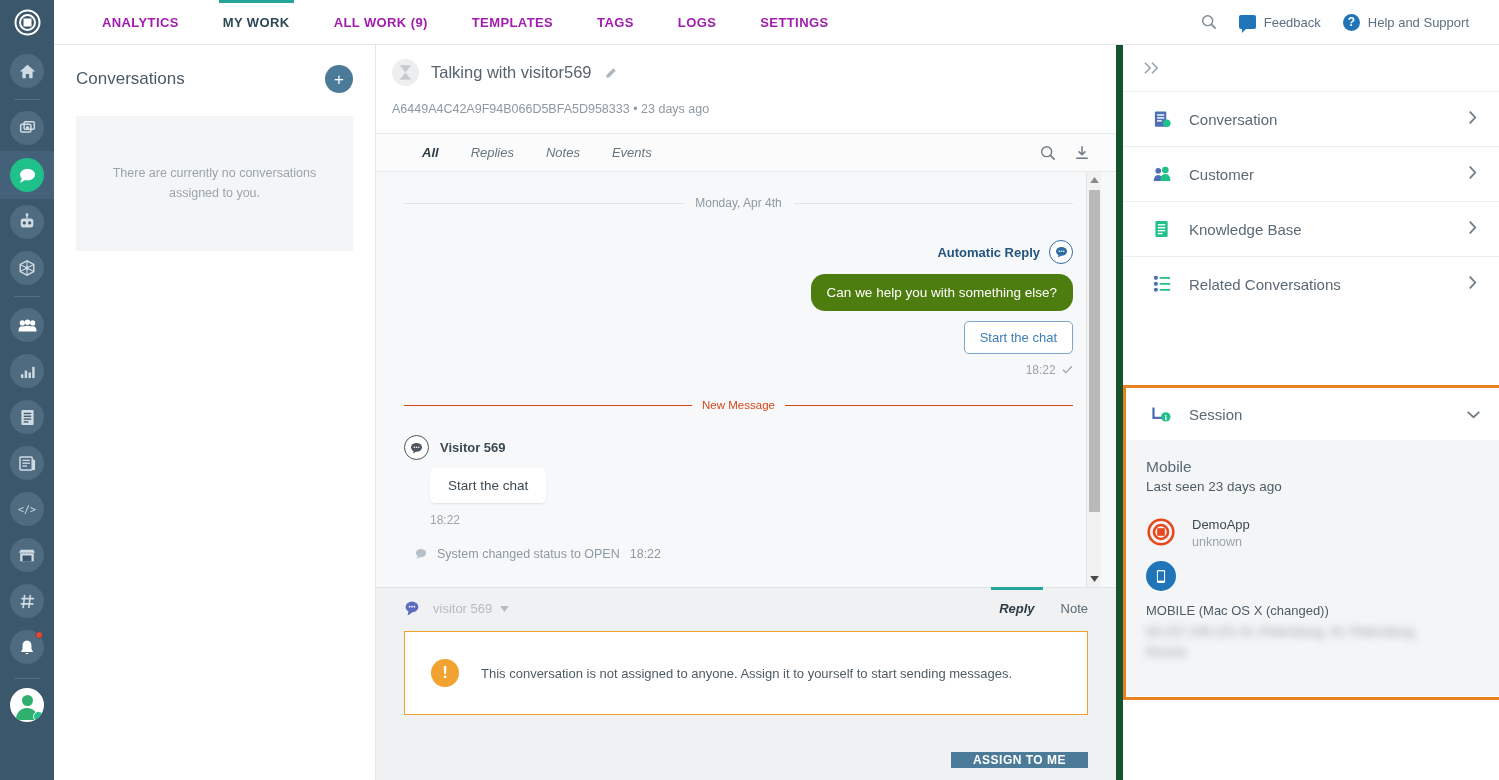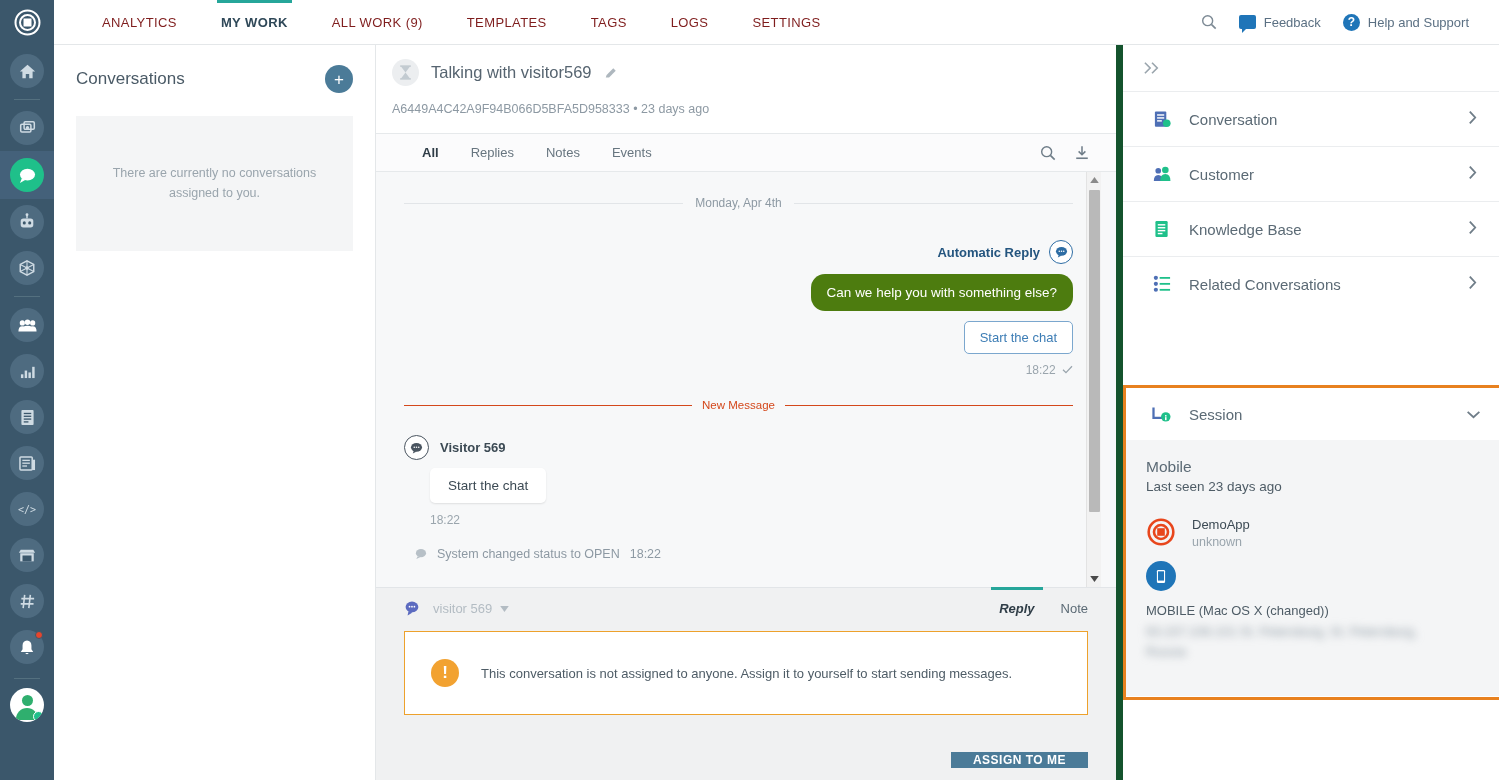--- a/index.html
+++ b/index.html
@@ -54,22 +54,22 @@
 
   
   .topbar {
     position: absolute; left: 54px; top: 0; width: 1445px; height: 45px;
     background: #ffffff; border-bottom: 1px solid #e4e7e9;
     display: flex; align-items: stretch; z-index: 5;
   }
   .nav { display: flex; align-items: stretch; padding-left: 26px; }
   .nav-item {
     display: flex; align-items: center; padding: 0 22px;
-    font-size: 13px; letter-spacing: .4px; color: #7f1d1d; cursor: pointer;
-    position: relative; font-weight: 400;
+    font-size: 13px; letter-spacing: .4px; color: #a21caf; cursor: pointer;
+    position: relative; font-weight: 700;
   }
   .nav-item.active { color: #2f4858; font-weight: bold; }
   .nav-item.active::before {
     content: ""; position: absolute; top: 0; left: 18px; right: 18px;
     height: 3px; background: #26a69a;
   }
   .top-right { margin-left: auto; display: flex; align-items: center; padding-right: 30px; gap: 22px; }
   .top-right-item { display: flex; align-items: center; gap: 8px; font-size: 13px; color: #5b7083; cursor: pointer; }
   .ic-search { width:16px; height:16px; }
   .ic-chatsq { width:17px;height:14px;background:#1f75b8;border-radius:2px;position:relative;}
@@ -105,21 +105,21 @@
     width: 27px; height: 27px; border-radius: 50%; background: #eceef0;
     display:flex; align-items:center; justify-content:center;
   }
   .conv-title { font-size: 16.5px; color: #566470; }
   .pencil { width: 14px; height: 14px; cursor: pointer; }
   .conv-sub { margin-top: 16px; font-size: 12.5px; color: #8d99a3; }
 
   .tabs-row {
     display:flex; align-items:center; height: 39px;
     border-top: 1px solid #e6e9eb; border-bottom: 1px solid #e6e9eb;
-    background: #fbfbfc; padding-left: 30px;
+    background: #fbfbfc; padding-left: 30px; font-style: italic;
   }
   .ctab { font-size: 13px; color: #67757f; padding: 0 16px; cursor:pointer; }
   .ctab.active { color: #2f3d47; font-weight: bold; }
   .tabs-right { margin-left:auto; display:flex; gap:18px; padding-right: 26px; }
 
   .msg-scroll {
     flex: 1; background: #f7f8f9; position: relative; overflow: hidden;
     border-right: 15px solid transparent;
   }
   .msgs { padding: 0 28px 0 28px; position: relative; height: 100%; }

